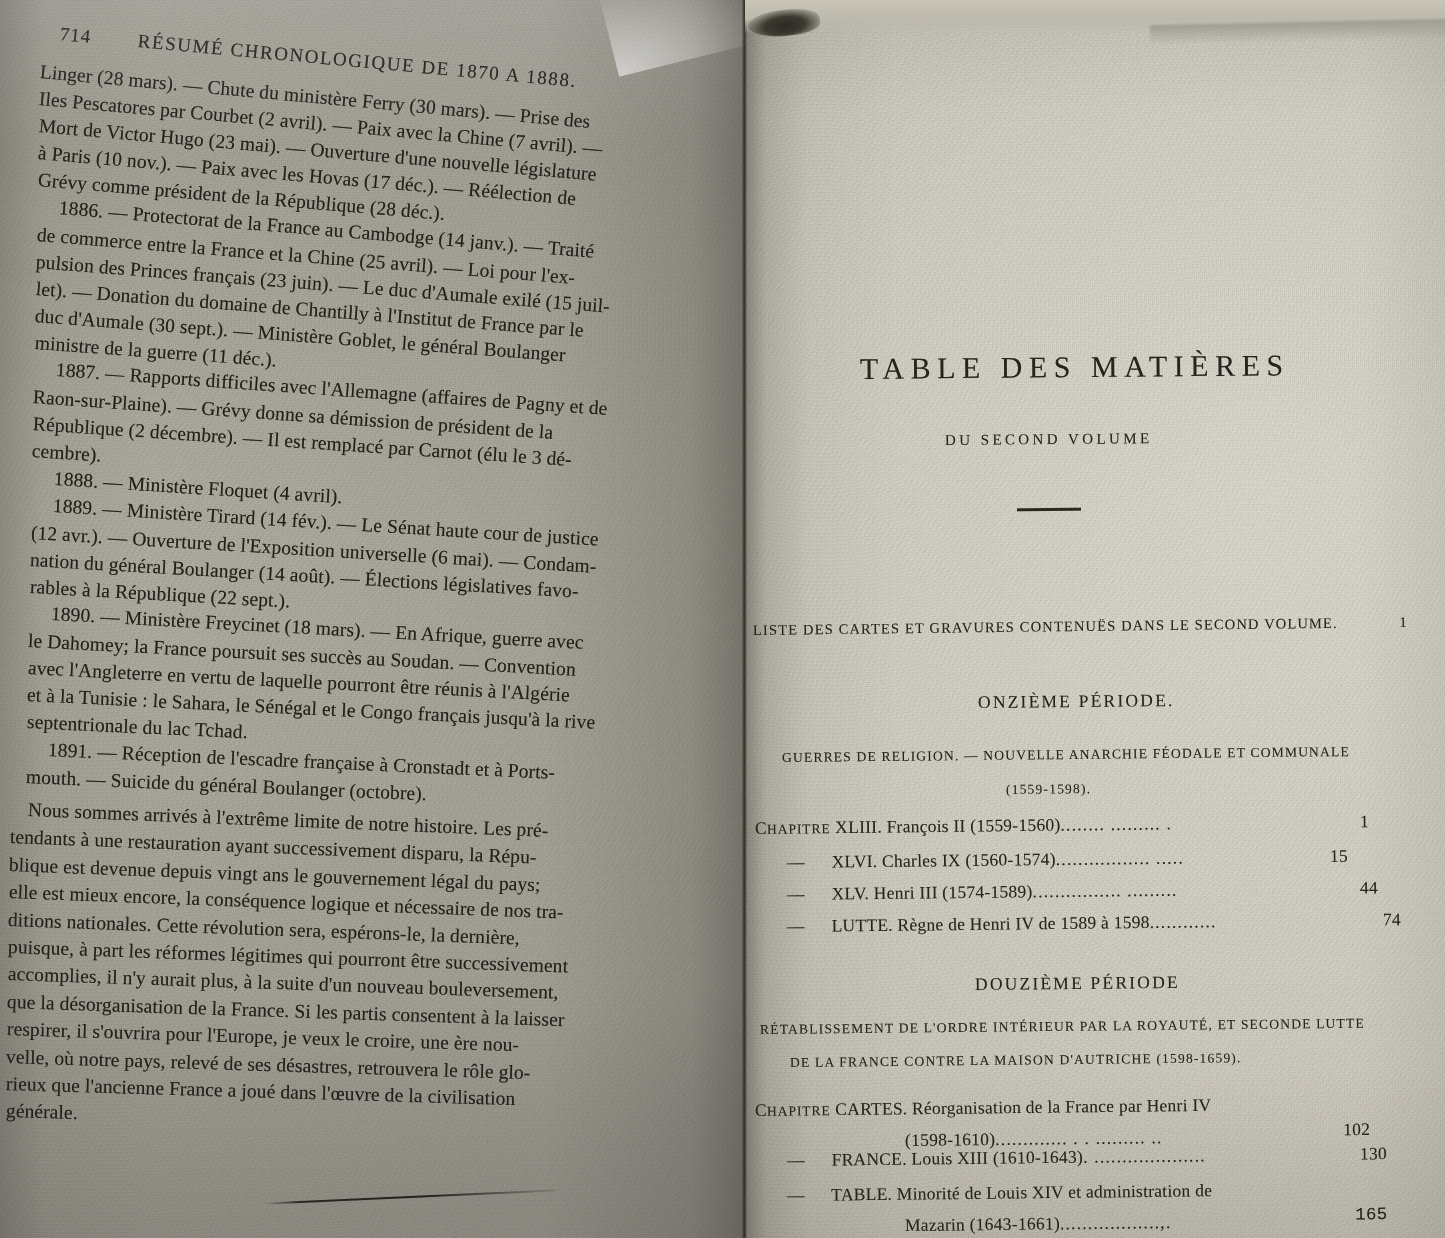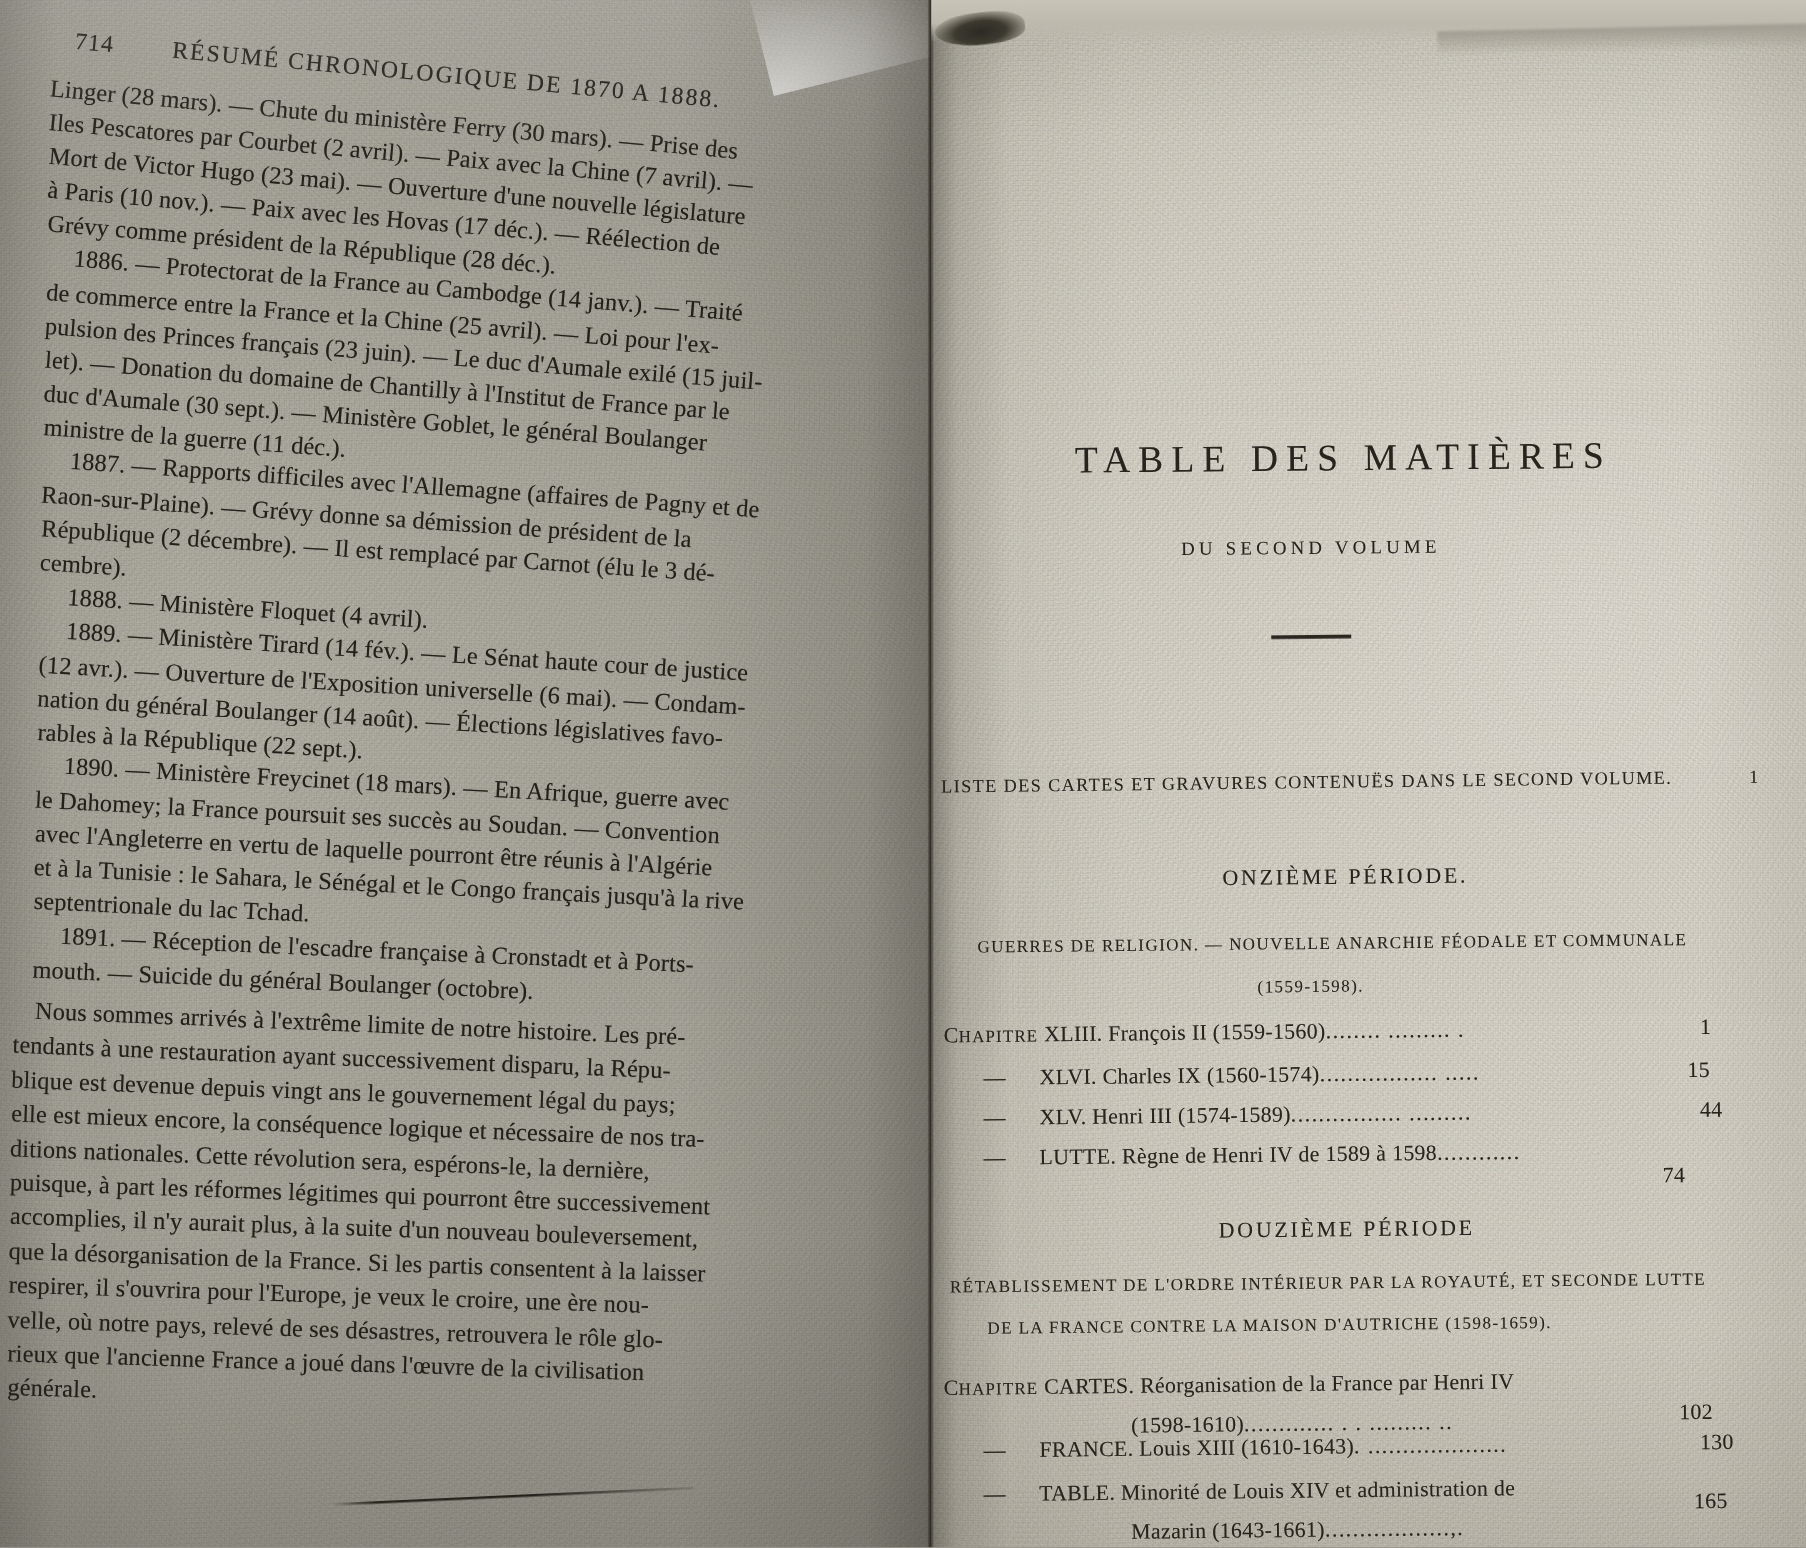--- a/index.html
+++ b/index.html
@@ -249,30 +249,30 @@
       <span>LISTE DES CARTES ET GRAVURES CONTENUËS DANS LE SECOND VOLUME.</span>
       <span style="display:inline-block;width:52px;"></span>
       <span>1</span>
     </div>
 
     <div id="periods">
         <div class="trow toc-period" style="left: 233px; top: 692px; transform: rotate(-0.6deg);">ONZIÈME PÉRIODE.</div>
         <div class="trow toc-section" style="left: 37px; top: 750px; transform: rotate(-0.6deg);">GUERRES DE RELIGION. — NOUVELLE ANARCHIE FÉODALE ET COMMUNALE</div>
         <div class="trow toc-section" style="left: 261px; top: 782px; transform: rotate(-0.6deg);">(1559-1598).</div>
         <div class="trow toc-entry" style="left: 10px; top: 818px; transform: rotate(-0.65deg);"><span><span style="font-size:17.5px">C</span><span class="sc">HAPITRE</span></span><span> XLIII. </span><span>François II (1559-1560)</span><span class="leader">........  ......... .</span><span class="pno" style="position: absolute; left: 605px;">1</span></div>
-        <div class="trow toc-entry" style="left: 42px; top: 852px; transform: rotate(-0.65deg);"><span class="dash" style="display: inline-block; width: 40px;">—</span><span> XLVI. </span><span>Charles IX (1560-1574)</span><span class="leader">................. .....</span><span class="pno" style="position: absolute; left: 563px; text-align: center;">15</span></div>
+        <div class="trow toc-entry" style="left: 42px; top: 852px; transform: rotate(-0.65deg);"><span class="dash" style="display: inline-block; width: 40px;">—</span><span> XLVI. </span><span>Charles IX (1560-1574)</span><span class="leader">................. .....</span><span class="pno" style="position: absolute; left: 543px; text-align: center;">15</span></div>
         <div class="trow toc-entry" style="left: 42px; top: 884px; transform: rotate(-0.65deg);"><span class="dash" style="display: inline-block; width: 40px;">—</span><span> XLV. </span><span>Henri III (1574-1589)</span><span class="leader">................ .........</span><span class="pno" style="position: absolute; left: 573px;">44</span></div>
-        <div class="trow toc-entry" style="left: 42px; top: 916px; transform: rotate(-0.65deg);"><span class="dash" style="display: inline-block; width: 40px;">—</span><span> LUTTE. </span><span>Règne de Henri IV de 1589 à 1598</span><span class="leader">............</span><span class="pno" style="position: absolute; left: 543px; margin-top: 20px;">74</span></div>
+        <div class="trow toc-entry" style="left: 42px; top: 916px; transform: rotate(-0.65deg);"><span class="dash" style="display: inline-block; width: 40px;">—</span><span> LUTTE. </span><span>Règne de Henri IV de 1589 à 1598</span><span class="leader">............</span><span class="pno" style="position: absolute; left: 596px;">74</span></div>
         <div class="trow toc-period" style="left: 230px; top: 974px; transform: rotate(-0.6deg);">DOUZIÈME PÉRIODE</div>
         <div class="trow toc-section" style="left: 15px; top: 1022px; transform: rotate(-0.6deg);">RÉTABLISSEMENT DE L'ORDRE INTÉRIEUR PAR LA ROYAUTÉ, ET SECONDE LUTTE</div>
         <div class="trow toc-section" style="left: 45px; top: 1055px; transform: rotate(-0.6deg);">DE LA FRANCE CONTRE LA MAISON D'AUTRICHE (1598-1659).</div>
         <div class="trow toc-entry" style="left: 10px; top: 1100px; transform: rotate(-0.65deg);"><span><span style="font-size:17.5px">C</span><span class="sc">HAPITRE</span></span><span> CARTES. </span><span>Réorganisation de la France par Henri IV</span><span class="pno" style="position: absolute; left: 588px; top: 26px;">102</span></div>
         <div class="trow toc-entry" style="left: 160px; top: 1130px; transform: rotate(-0.65deg);"><span>(1598-1610)</span><span class="leader">............. .  . ......... ..</span></div>
         <div class="trow toc-entry" style="left: 42px; top: 1150px; transform: rotate(-0.65deg);"><span class="dash" style="display: inline-block; width: 40px;">—</span><span> FRANCE. </span><span>Louis XIII (1610-1643)</span><span class="leader">. ....................</span><span class="pno" style="position: absolute; left: 573px;">130</span></div>
-        <div class="trow toc-entry" style="left: 42px; top: 1185px; transform: rotate(-0.65deg);"><span class="dash" style="display: inline-block; width: 40px;">—</span><span> TABLE. </span><span>Minorité de Louis XIV et administration de</span><span class="pno" style="position: absolute; left: 568px; top: 12px;">165</span></div>
+        <div class="trow toc-entry" style="left: 42px; top: 1185px; transform: rotate(-0.65deg);"><span class="dash" style="display: inline-block; width: 40px;">—</span><span> TABLE. </span><span>Minorité de Louis XIV et administration de</span><span class="pno" style="position: absolute; left: 568px; top: 26px; font-family: Liberation Mono, monospace;">165</span></div>
         <div class="trow toc-entry" style="left: 160px; top: 1215px; transform: rotate(-0.65deg);"><span>Mazarin (1643-1661)</span><span class="leader">..................,.</span></div>
       </div>
   </div>
 
   <div id="gutter"></div>
   <div id="right-topedge"></div>
   <div id="right-topedge-dark"></div>
   <div id="gutter-smudge"></div>
 
 </div>

